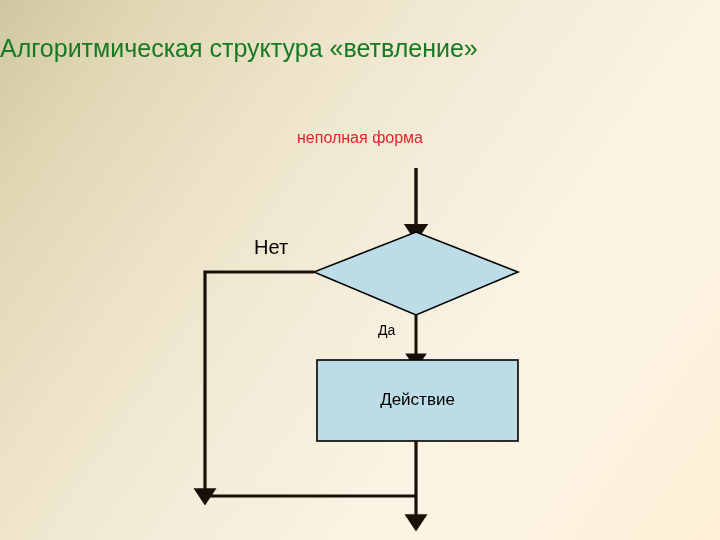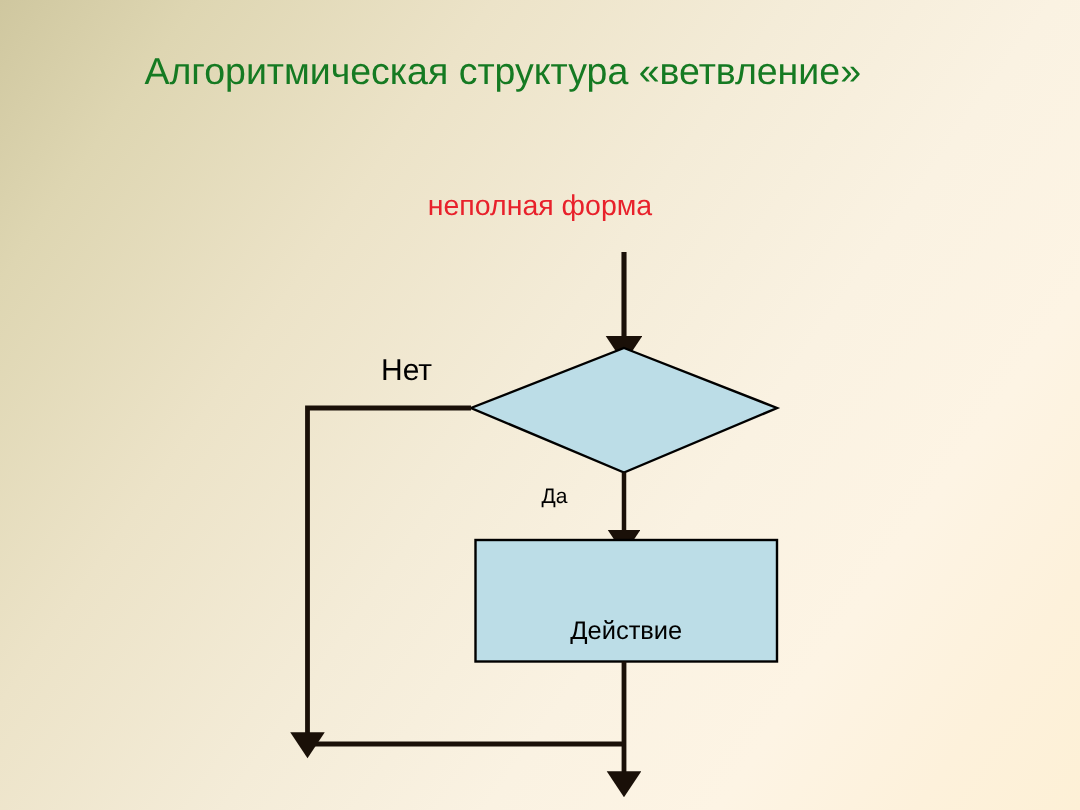--- a/index.html
+++ b/index.html
@@ -29,37 +29,37 @@
                 #fdf0d6 100%);
     overflow: hidden;
   }
 
   
   #title-block {
     position: absolute;
     left: 0;
     top: 30px;
     width: 574px;
-    text-align: right;
+    text-align: left;
   }
   .title-line {
     color: #157a22;
     font-size: 25px;
     line-height: 37px;
     font-family: "Liberation Sans", sans-serif;
     white-space: nowrap;
   }
   #subtitle {
     position: absolute;
     left: 0;
     top: 125px;
     width: 720px;
     text-align: center;
     color: #e8212b;
-    font-size: 19px;
+    font-size: 16px;
     line-height: 25px;
     font-family: "Liberation Sans", sans-serif;
   }
 
   
   #diagram {
     position: absolute;
     left: 0;
     top: 0;
     width: 720px;
@@ -74,32 +74,32 @@
   }
   #condition-label {
     left: 313px;
     top: 261px;
     width: 205px;
     text-align: center;
     font-size: 17px;
   }
   #action-label {
     left: 317px;
-    top: 411px;
+    top: 390px;
     width: 201px;
     text-align: center;
     font-size: 17px;
   }
   #no-label {
     left: 254px;
     top: 236px;
     font-size: 20px;
   }
   #yes-label {
-    left: 361px;
+    left: 378px;
     top: 322px;
     font-size: 14px;
   }
 </style>
 </head>
 <body>
 
 <div id="slide">
 
   <div id="title-block">

